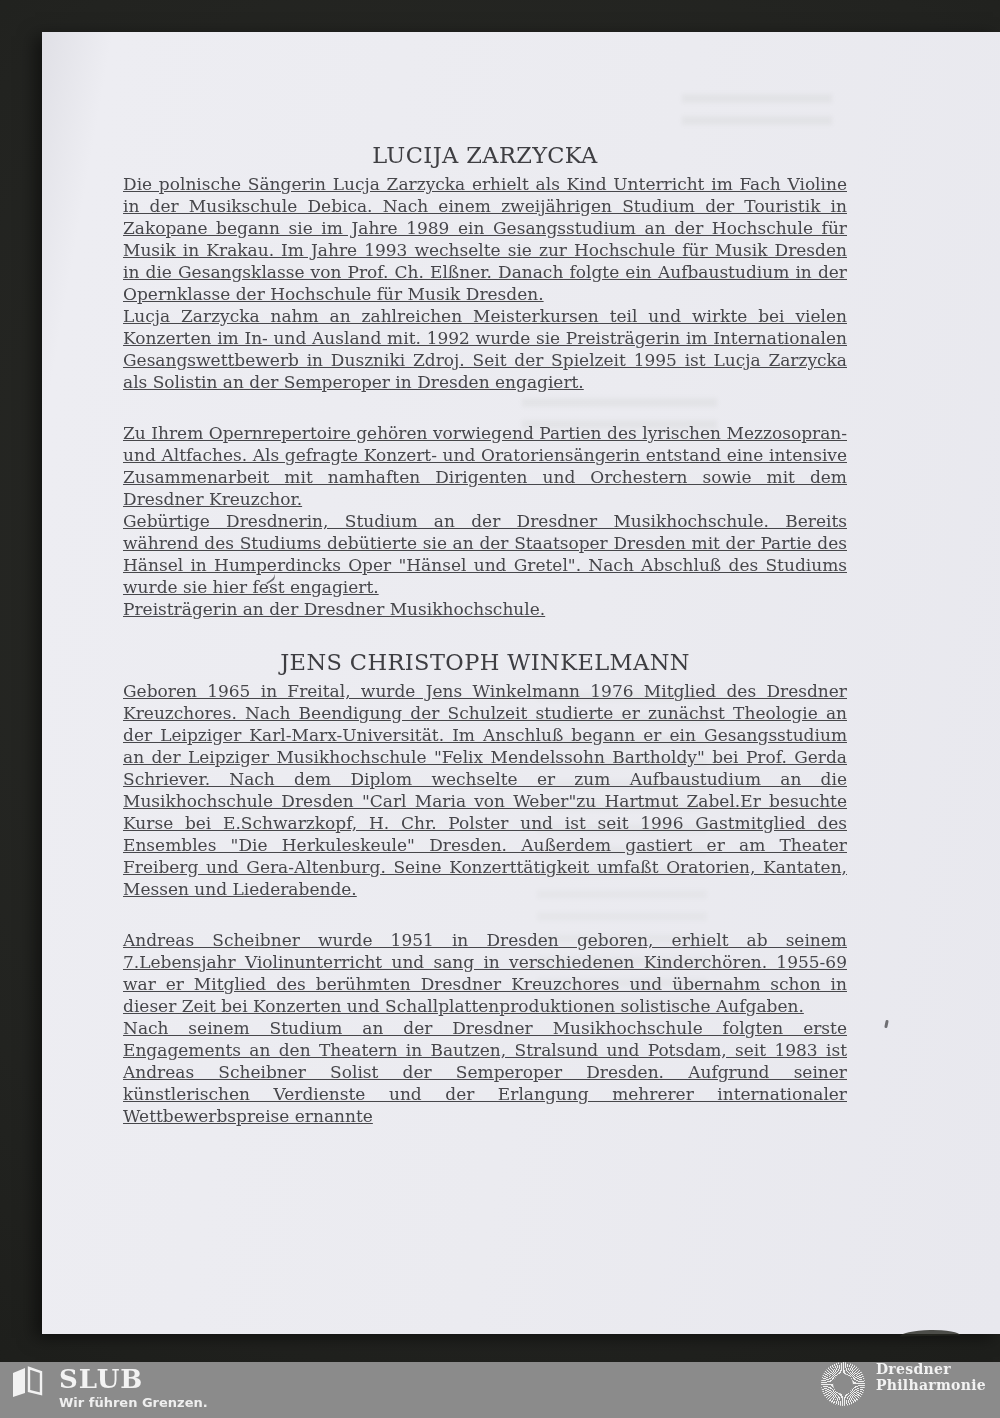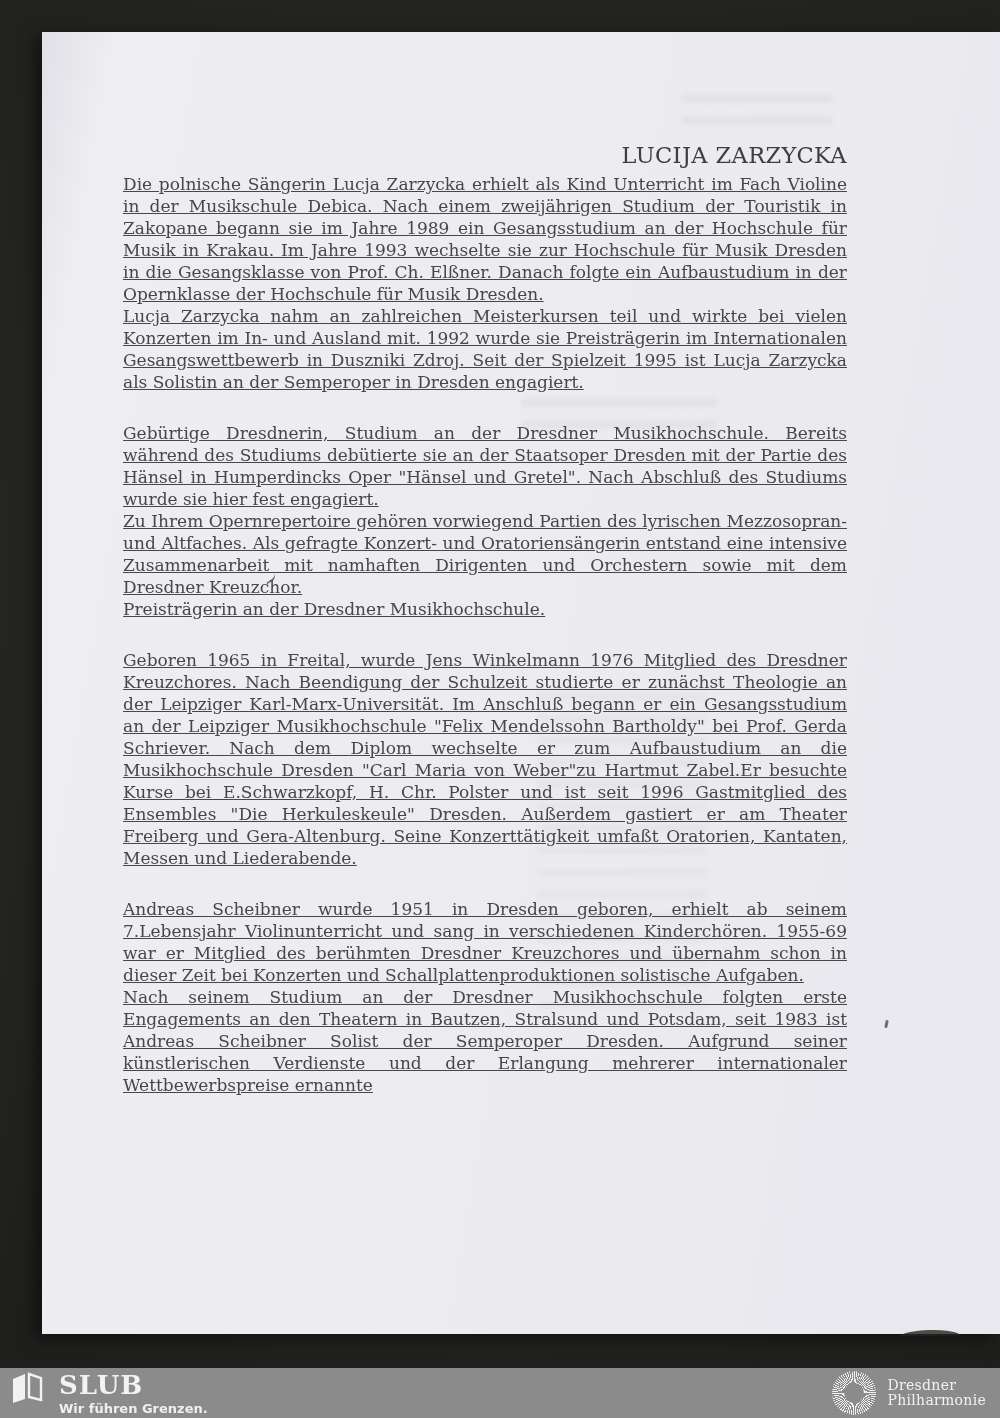--- a/index.html
+++ b/index.html
@@ -28,21 +28,21 @@
   }
   .content section { margin-bottom:29px; }
   .content section.extra-gap { margin-top:8px; }
   .content h2 {
     font-weight:normal;
     font-size:22.5px; line-height:26px;
     letter-spacing:0.4px;
     color:#3e3e42;
     margin:0 0 5px 0;
     white-space:pre-wrap;
-    text-align:right;
+    text-align:center;
   }
   .content p { margin:0;text-decoration:underline; }
 
   
   .ghost {
     position:absolute; opacity:.5; filter:blur(2px);
     background:repeating-linear-gradient(180deg, rgba(118,128,110,.14) 0 9px, rgba(0,0,0,0) 9px 22px);
     pointer-events:none;
   }
   .ghost-1 { left:640px; top:62px;  width:150px; height:40px; }
@@ -60,39 +60,39 @@
     background:rgba(70,70,74,.75); transform:rotate(12deg); border-radius:2px;
   }
   .fold-nick {
     position:absolute; right:40px; bottom:-2px; width:60px; height:6px;
     background:#24251f; border-radius:50% 50% 0 0 / 100% 100% 0 0;
     transform:rotate(-1deg); opacity:.8;
   }
 
   
   .footer-bar {
-    position:absolute; left:0; bottom:0; width:1000px; height:50px;
+    position:absolute; left:0; bottom:0; width:1000px; height:56px;
     background:#8b8b8b;
     display:flex; align-items:stretch; justify-content:space-between;margin-top:44px;
   }
   .slub-block {
     display:flex; gap:15px; margin-left:10px; padding-top:4px; align-items:flex-start;
     cursor:pointer;
   }
   .book-icon svg { display:block; }
   .slub-word {
     font-family:"DejaVu Serif", serif; font-weight:bold;
     font-size:26px; line-height:27px; letter-spacing:1px; color:#f3f3f3;
   }
   .slub-tag {
     font-family:"DejaVu Sans", sans-serif; font-weight:bold;
     font-size:13px; line-height:15px; color:#efefef; margin-top:2px;
   }
   .phil-block {
-    display:flex; align-items:center; gap:11px; margin-right:14px; cursor:pointer;
+    display:flex; align-items:flex-start; gap:11px; margin-right:14px; cursor:pointer;font-weight:bold;
   }
   .sunburst {
     width:44px; height:44px; border-radius:50%; position:relative; flex:0 0 auto;
     background:repeating-conic-gradient(#efefef 0deg 2.6deg, rgba(0,0,0,0) 2.6deg 6.2deg);
   }
   .sunburst::after {
     content:""; position:absolute; inset:12px; border-radius:50%; background:#8b8b8b;
   }
   .phil-text {
     font-family:"DejaVu Serif", serif;
@@ -113,26 +113,27 @@
 
   <div class="content">
 
     <section>
       <h2>LUCIJA ZARZYCKA</h2>
       <p>Die polnische Sängerin Lucja Zarzycka erhielt als Kind Unterricht im Fach Violine in der Musikschule Debica. Nach einem zweijährigen Studium der Touristik in Zakopane begann sie im Jahre 1989 ein Gesangsstudium an der Hochschule für Musik in Krakau. Im Jahre 1993 wechselte sie zur Hochschule für Musik Dresden in die Gesangsklasse von Prof. Ch. Elßner. Danach folgte ein Aufbaustudium in der Opernklasse der Hochschule für Musik Dresden.</p>
       <p>Lucja Zarzycka nahm an zahlreichen Meisterkursen teil und wirkte bei vielen Konzerten im In- und Ausland mit. 1992 wurde sie Preisträgerin im Internationalen Gesangswettbewerb in Duszniki Zdroj. Seit der Spielzeit 1995 ist Lucja Zarzycka als Solistin an der Semperoper in Dresden engagiert.</p>
     </section>
 
     <section>
+      <p>Zu Ihrem Opernrepertoire gehören vorwiegend Partien des lyrischen Mezzosopran- und Altfaches. Als gefragte Konzert- und Oratoriensängerin entstand eine intensive Zusammenarbeit mit namhaften Dirigenten und Orchestern sowie mit dem Dresdner Kreuzchor.</p>
       <p>Gebürtige Dresdnerin, Studium an der Dresdner Musikhochschule. Bereits während des Studiums debütierte sie an der Staatsoper Dresden mit der Partie des Hänsel in Humperdincks Oper "Hänsel und Gretel". Nach Abschluß des Studiums wurde sie hier fest engagiert.</p>
-      <p>Zu Ihrem Opernrepertoire gehören vorwiegend Partien des lyrischen Mezzosopran- und Altfaches. Als gefragte Konzert- und Oratoriensängerin entstand eine intensive Zusammenarbeit mit namhaften Dirigenten und Orchestern sowie mit dem Dresdner Kreuzchor.</p>
       <p>Preisträgerin an der Dresdner Musikhochschule.</p>
     </section>
 
     <section>
+      <h2>JENS CHRISTOPH WINKELMANN</h2>
       <p>Geboren 1965 in Freital, wurde Jens Winkelmann 1976 Mitglied des Dresdner Kreuzchores. Nach Beendigung der Schulzeit studierte er zunächst Theologie an der Leipziger Karl-Marx-Universität. Im Anschluß begann er ein Gesangsstudium an der Leipziger Musikhochschule "Felix Mendelssohn Bartholdy" bei Prof. Gerda Schriever. Nach dem Diplom wechselte er zum Aufbaustudium an die Musikhochschule Dresden "Carl Maria von Weber"zu Hartmut Zabel.Er besuchte Kurse bei E.Schwarzkopf, H. Chr. Polster und ist seit 1996 Gastmitglied des Ensembles "Die Herkuleskeule" Dresden. Außerdem gastiert er am Theater Freiberg und Gera-Altenburg. Seine Konzerttätigkeit umfaßt Oratorien, Kantaten, Messen und Liederabende.</p>
     </section>
 
     <section class="extra-gap">
       <p>Andreas Scheibner wurde 1951 in Dresden geboren, erhielt ab seinem 7.Lebensjahr Violinunterricht und sang in verschiedenen Kinderchören. 1955-69 war er Mitglied des berühmten Dresdner Kreuzchores und übernahm schon in dieser Zeit bei Konzerten und Schallplattenproduktionen solistische Aufgaben.</p>
       <p>Nach seinem Studium an der Dresdner Musikhochschule folgten erste Engagements an den Theatern in Bautzen, Stralsund und Potsdam, seit 1983 ist Andreas Scheibner Solist der Semperoper Dresden. Aufgrund seiner künstlerischen Verdienste und  der Erlangung mehrerer internationaler Wettbewerbspreise ernannte</p>
     </section>
 
   </div>
 </div>

